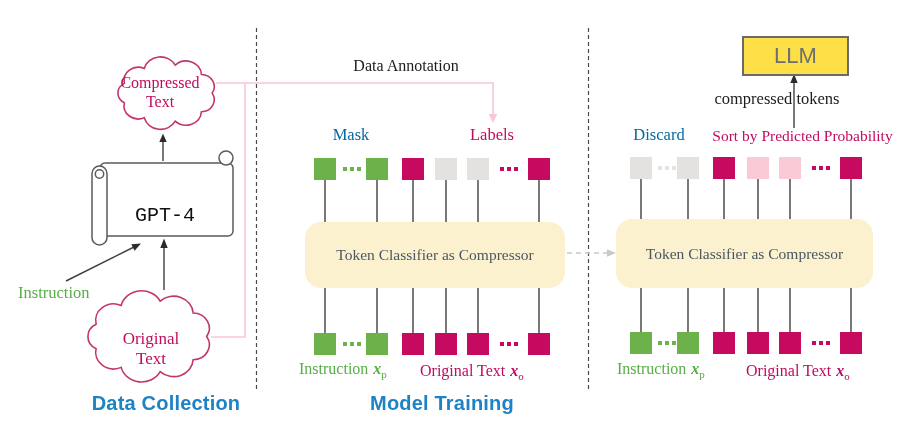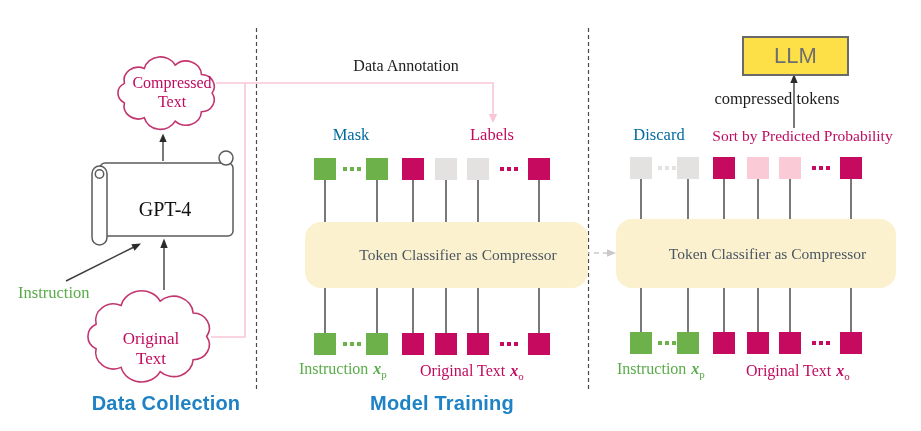--- a/index.html
+++ b/index.html
@@ -10,21 +10,21 @@
   .lbl{white-space:nowrap;color:#1c1c1c;font-size:16px;line-height:1.1;}
   .center{text-align:center;}
   .gray-t{color:#0369a1;}
   .crimson-t{color:#c00b5e;}
   .green-t{color:#58ad49;}
   .cloud-text{color:#c00b5e;text-align:center;font-size:16px;line-height:1.2;}
   .cloud-text.big{font-size:17px;}
   .title{font-family:"Liberation Sans",sans-serif;font-weight:700;
          font-size:20px;color:#1e82c5;text-align:center;letter-spacing:.2px;}
   .classifier-box{background:#fcf1ce;border-radius:16px;color:#4a5763;
-         font-size:15.5px;display:flex;align-items:center;justify-content:center;padding-left:23px;}
+         font-size:15.5px;display:flex;align-items:center;justify-content:center;}
   .llm-box{background:#fde047;border:2px solid #6a6a6a;color:#6e6e6e;
          font-family:"Liberation Sans",sans-serif;font-size:22px;
          display:flex;align-items:center;justify-content:center;}
   .gpt4{font-size:20px;color:#111;text-align:center;}
   .token-square{position:absolute;width:22px;height:22px;}
   .dots{position:absolute;display:flex;gap:3px;}
   .dots span{display:block;width:4px;height:4px;}
   .legend{white-space:nowrap;font-size:16px;text-align:center;}
   .mvar{font-style:italic;font-weight:bold;margin-left:5px;}
   .legend sub{font-size:11px;}
@@ -174,25 +174,25 @@
       <div class="token-square" style="left: 747px; top: 332px; background: rgb(197, 10, 95);"></div>
       <div class="token-square" style="left: 779px; top: 332px; background: rgb(197, 10, 95);"></div>
       <div class="dots" style="left: 812px; top: 341px;">
         <span style="background: rgb(197, 10, 95);"></span>
         <span style="background: rgb(197, 10, 95);"></span>
         <span style="background: rgb(197, 10, 95);"></span>
       </div>
       <div class="token-square" style="left: 840px; top: 332px; background: rgb(197, 10, 95);"></div>
     </div>
 
-  <div class="abs cloud-text" style="left:122px;top:73px;width:100px;">
+  <div class="abs cloud-text" style="left:110px;top:73px;width:100px;">
     <div>Compressed</div>
     <div>Text</div>
   </div>
-  <div class="abs gpt4" style="left:105px;top:198px;width:120px;">GPT-4</div>
+  <div class="abs gpt4" style="left:105px;top:204px;width:120px;font-family:Liberation Mono, monospace;">GPT-4</div>
   <div class="abs lbl green-t" style="left:18px;top:284px;font-size:16.5px;">Instruction</div>
   <div class="abs cloud-text big" style="left:88px;top:329px;width:126px;">
     <div>Original</div>
     <div>Text</div>
   </div>
   <div class="abs title" style="left:61px;top:392px;width:210px;">Data Collection</div>
 
   <div class="abs lbl center" style="left:340px;top:57px;width:132px;">Data Annotation</div>
   <div class="abs lbl center gray-t" style="left:315px;top:126px;width:72px;font-size:16.5px;">Mask</div>
   <div class="abs lbl center crimson-t" style="left:456px;top:126px;width:72px;font-size:16.5px;">Labels</div>

